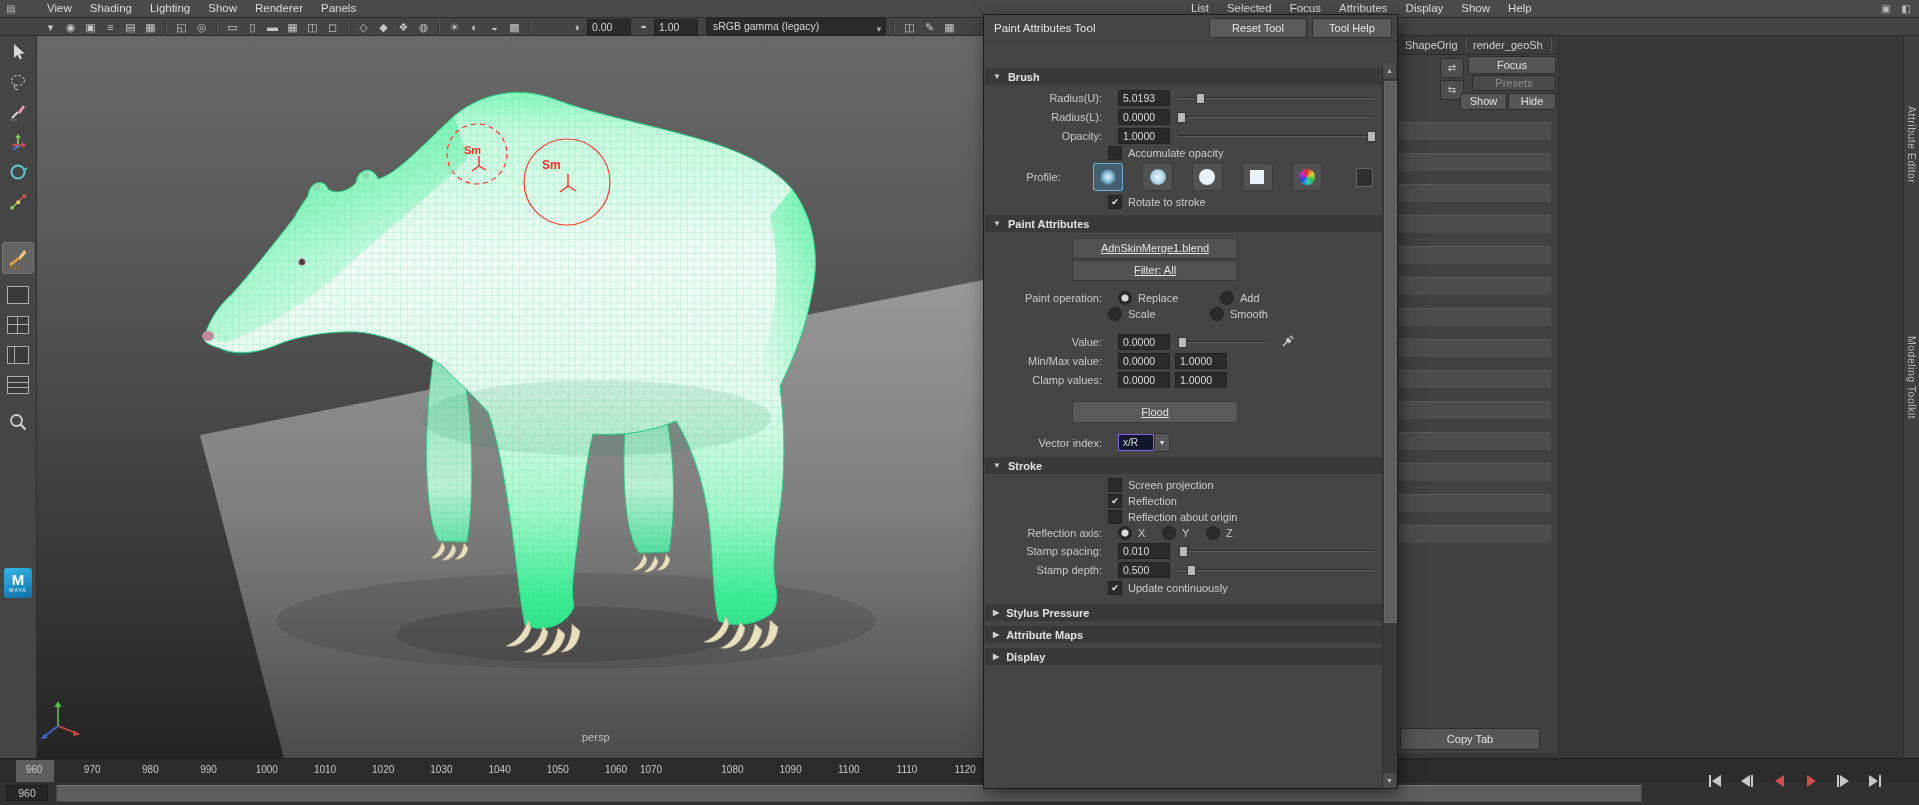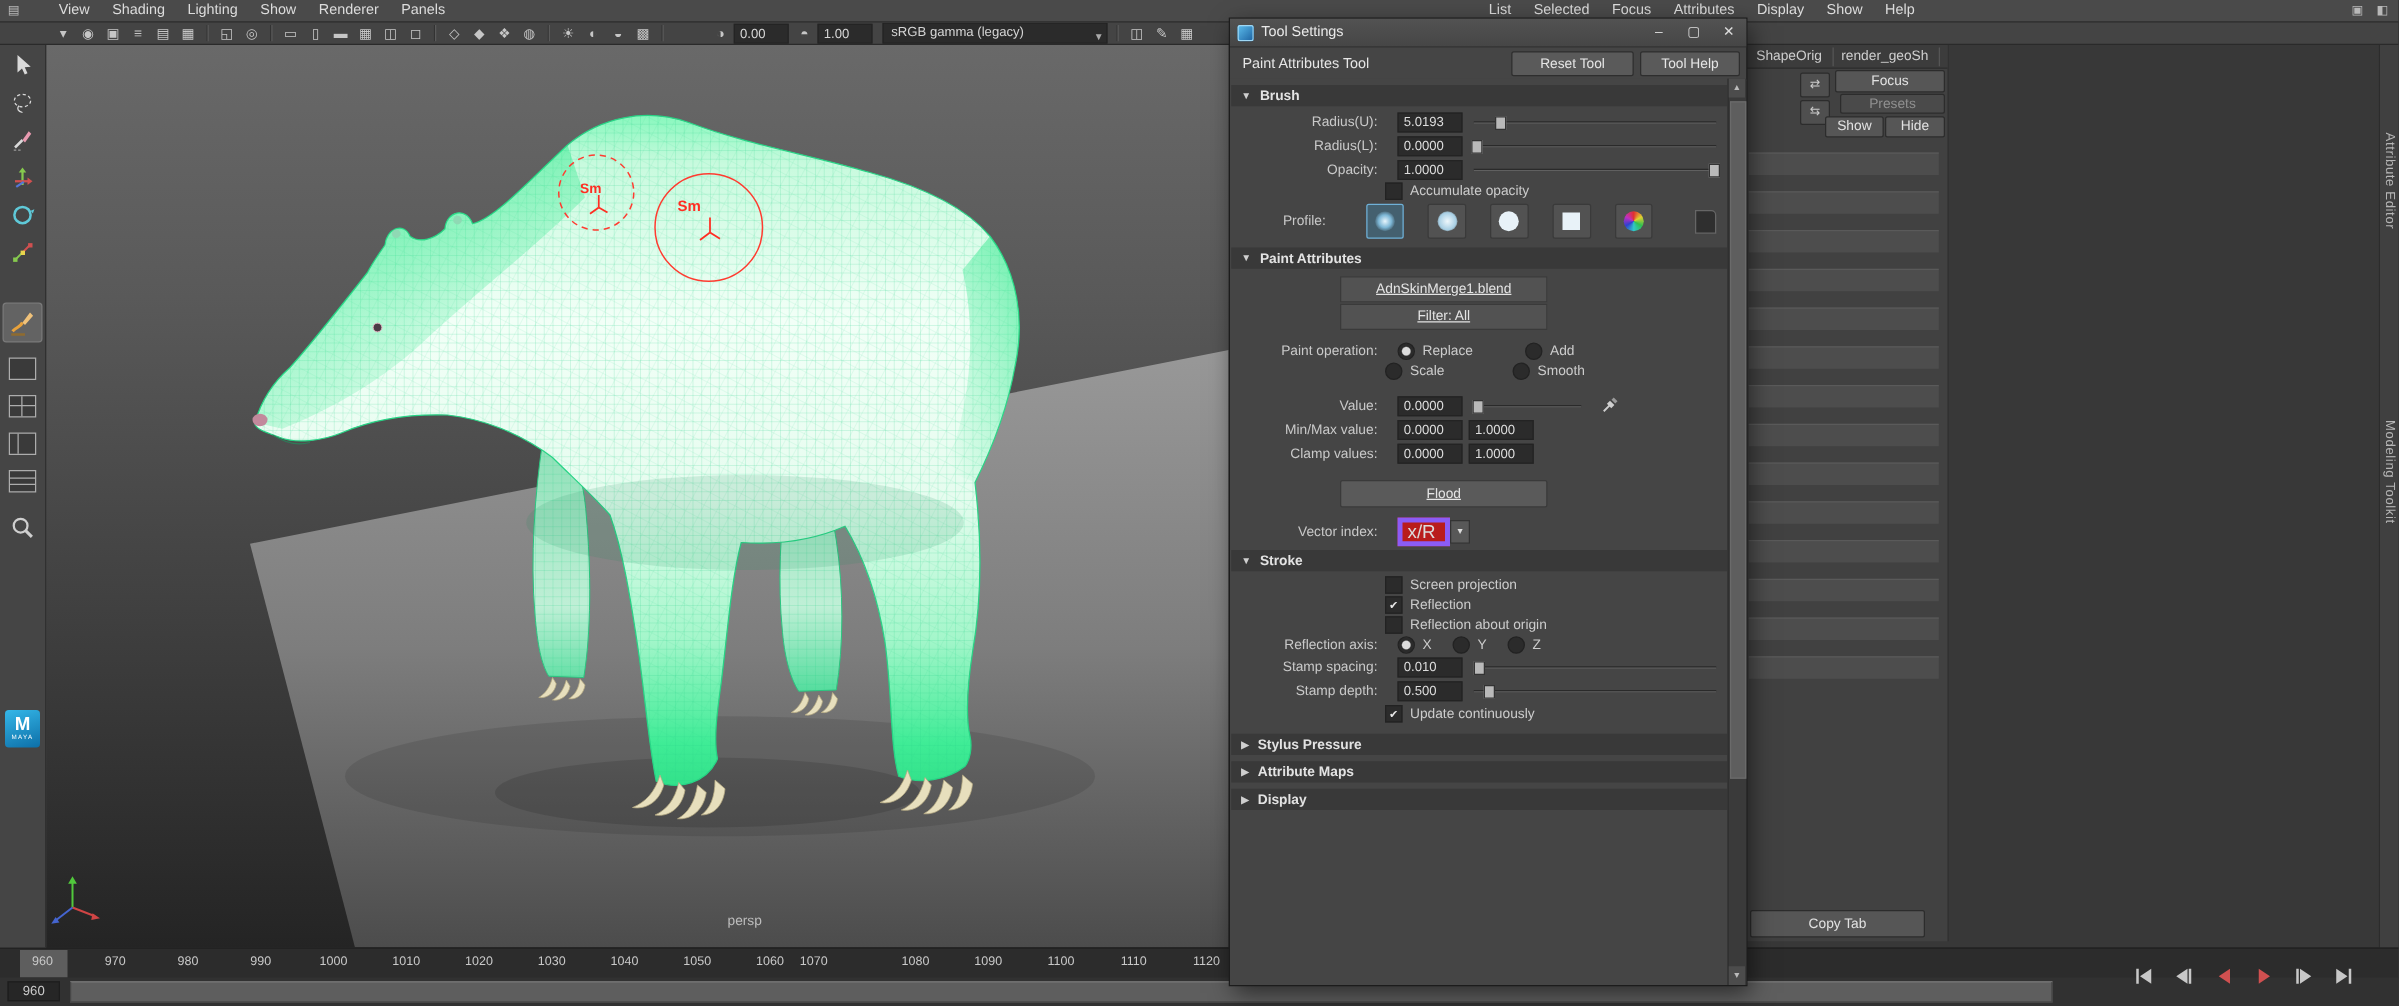--- a/index.html
+++ b/index.html
@@ -86,21 +86,21 @@
   .profile-btn{width:30px;height:26px;background:#525252;border:1px solid #3a3a3a;border-radius:2px;margin-right:3px;display:flex;align-items:center;justify-content:center;}
   .profile-btn.sel{background:#44606f;border:1px solid #6fb1d8;}
   .pb-circle{width:16px;height:16px;border-radius:50%;}
   .soft1{background:radial-gradient(circle,#e7f5fc 0%,#7db7d6 45%,rgba(125,183,214,0) 75%);}
   .soft2{background:radial-gradient(circle,#eef7fc 0%,#a8cfe4 60%,rgba(168,207,228,0) 85%);}
   .solid{background:#e8f2f8;}
   .pb-square{width:14px;height:14px;background:#e8f2f8;}
   .wheel{width:16px;height:16px;border-radius:50%;background:conic-gradient(#e03030,#e0d030,#30c050,#30c8c8,#3040d0,#c030c0,#e03030);}
   .file-ico{width:15px;height:17px;background:#2f2f2f;border:1px solid #666;border-top-right-radius:4px;}
   .drop{display:flex;align-items:center;}
-  .drop .dval{width:30px;height:15px;background:#b91c1c;border:4px solid #8b5cf6;color:#dcdcdc;font-size:15px;line-height:15px;padding-left:4px;}
+  .drop .dval{width:30px;height:15px;background:#0f172a;border:1px solid #8b5cf6;color:#dcdcdc;font-size:10px;line-height:15px;padding-left:4px;}
   .drop .darr{width:14px;height:17px;background:#585858;border:1px solid #333;color:#ddd;font-size:7px;text-align:center;line-height:17px;}
   .tw-sbar{position:absolute;right:0;top:48px;width:14px;bottom:0;background:#3a3a3a;border-left:1px solid #2e2e2e;}
   .sb-arrow{position:absolute;left:0;width:13px;height:15px;background:#4c4c4c;color:#bbb;font-size:7px;text-align:center;line-height:15px;}
   .sb-thumb{position:absolute;left:1px;top:18px;width:11px;height:540px;background:#5e5e5e;border:1px solid #6a6a6a;}
   .eyedrop{margin-left:6px;}
 </style>
 </head>
 <body>
 
 <div id="root" data-name="maya-application-window">
@@ -445,27 +445,20 @@
         <span class="bar"></span>
         <span class="tri-r"></span>
       </div>
     <div class="pb" data-name="go-to-end-button">
         <span class="tri-r"></span>
         <span class="bar"></span>
       </div>
   </div>
 
   <div class="tw" data-name="tool-settings-window">
-    <div class="tw-title" data-name="tool-settings-titlebar">
-      <div class="wicon" data-name="tool-settings-window-icon"></div>
-      <div class="ttl" data-name="window-title">Tool Settings</div>
-      <div class="wbtn" data-name="minimize-icon">–</div>
-      <div class="wbtn" data-name="maximize-icon">▢</div>
-      <div class="wbtn" data-name="close-icon">✕</div>
-    </div>
     <div class="tw-header" data-name="tool-header">
       <div class="tname" data-name="tool-name">Paint Attributes Tool</div>
       <div class="btn" style="width:96px;" data-name="reset-tool-button">Reset Tool</div>
       <div class="btn" style="width:78px;" data-name="tool-help-button">Tool Help</div>
     </div>
 
     <div class="tw-scroll" data-name="tool-settings-content">
 
       <div class="sect" data-name="section-header-brush">
         <span class="tri" data-name="chevron-down-icon">▼</span>
@@ -512,20 +505,24 @@
           </span>
         <span class="profile-btn" data-name="brush-profile-square-icon">
             <span class="pb-square"></span>
           </span>
         <span class="profile-btn" data-name="brush-profile-ramp-icon">
             <span class="wheel"></span>
           </span>
         <span class="profile-btn" style="margin-left:8px;background:none;border-color:transparent;" data-name="browse-profile-icon">
             <span class="file-ico"></span>
           </span>
+      </div>
+      <div class="row indent" style="height:17px;">
+        <span class="cb on" data-name="rotate-to-stroke-checkbox"></span>
+        <span data-name="rotate-to-stroke-label">Rotate to stroke</span>
       </div>
 
       <div class="sect" data-name="section-header-paint-attributes">
         <span class="tri" data-name="chevron-down-icon">▼</span>
         <span data-name="section-label">Paint Attributes</span>
       </div>
       <div class="wbar" style="margin-top:6px;" data-name="paint-attribute-button">AdnSkinMerge1.blend</div>
       <div class="wbar" style="margin-top:1px;" data-name="filter-button">Filter: All</div>
       <div class="row" style="margin-top:9px;height:16px;">
         <span class="lbl" data-name="paint-operation-label">Paint operation:</span>

